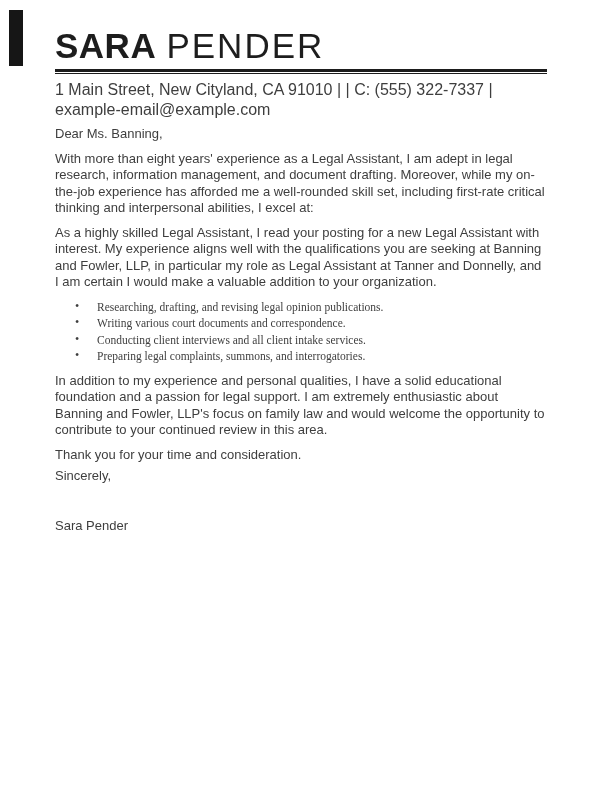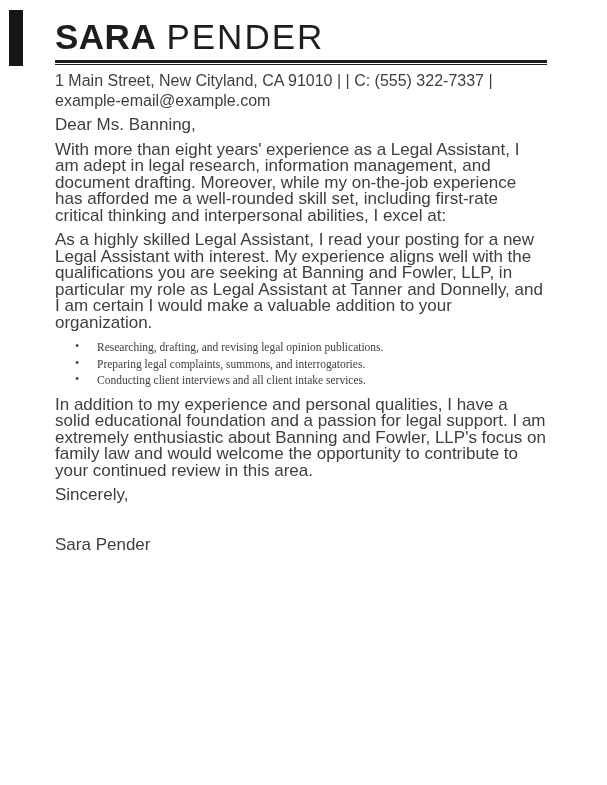--- a/index.html
+++ b/index.html
@@ -20,21 +20,21 @@
     position: absolute;
     left: 9px;
     top: 10px;
     width: 14px;
     height: 56px;
     background: #161616;
   }
   .content {
     position: absolute;
     left: 55px;
-    top: 18px;
+    top: 27px;
     width: 492px;
   }
   h1.name {
     margin: 0;
     font-size: 35px;
     line-height: 38px;
     color: #1d1d1d;
     font-weight: 800;
     letter-spacing: 0.5px;
     white-space: nowrap;
@@ -49,21 +49,21 @@
     border-top: 3px solid #1d1d1d;
     border-bottom: 1px solid #1d1d1d;
   }
   .contact {
     margin: 6px 0 6px 0;
     font-size: 16px;
     line-height: 20px;
   }
   .body-text p {
     margin: 0 0 8px 0;
-    font-size: 17px;
+    font-size: 13px;
     line-height: 16.5px;
   }
   ul.skills {
     list-style: none;
     margin: 0 0 8px 0;
     padding: 0 0 0 42px;
     font-size: 11.5px;
     line-height: 16.5px;
   }
   ul.skills li {
@@ -99,27 +99,29 @@
     <main class="body-text">
 
       <p class="salutation">Dear Ms. Banning,</p>
 
       <p>With more than eight years' experience as a Legal Assistant, I am adept in legal research, information management, and document drafting. Moreover, while my on-the-job experience has afforded me a well-rounded skill set, including first-rate critical thinking and interpersonal abilities, I excel at:</p>
 
       <p>As a highly skilled Legal Assistant, I read your posting for a new Legal Assistant with interest. My experience aligns well with the qualifications you are seeking at Banning and Fowler, LLP, in particular my role as Legal Assistant at Tanner and Donnelly, and I am certain I would make a valuable addition to your organization.</p>
 
       <ul class="skills">
         <li>Researching, drafting, and revising legal opinion publications.</li>
+        <li>Writing various court documents and correspondence.</li>
+        <li>Conducting client interviews and all client intake services.</li>
         <li>Preparing legal complaints, summons, and interrogatories.</li>
-        <li>Conducting client interviews and all client intake services.</li>
       </ul>
 
       <p>In addition to my experience and personal qualities, I have a solid educational foundation and a passion for legal support. I am extremely enthusiastic about Banning and Fowler, LLP's focus on family law and would welcome the opportunity to contribute to your continued review in this area.</p>
 
 
+      <p class="thanks">Thank you for your time and consideration.</p>
 
       <p class="signoff">Sincerely,</p>
 
       <p class="signature">Sara Pender</p>
 
     </main>
 
   </div>
 
 </div>

